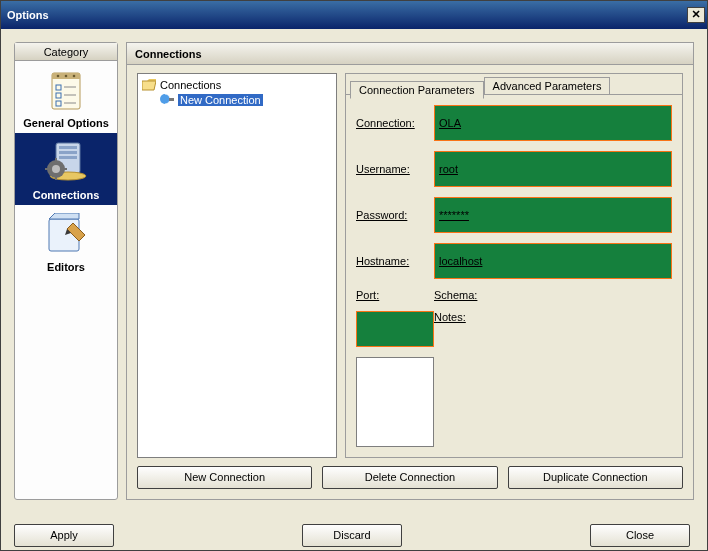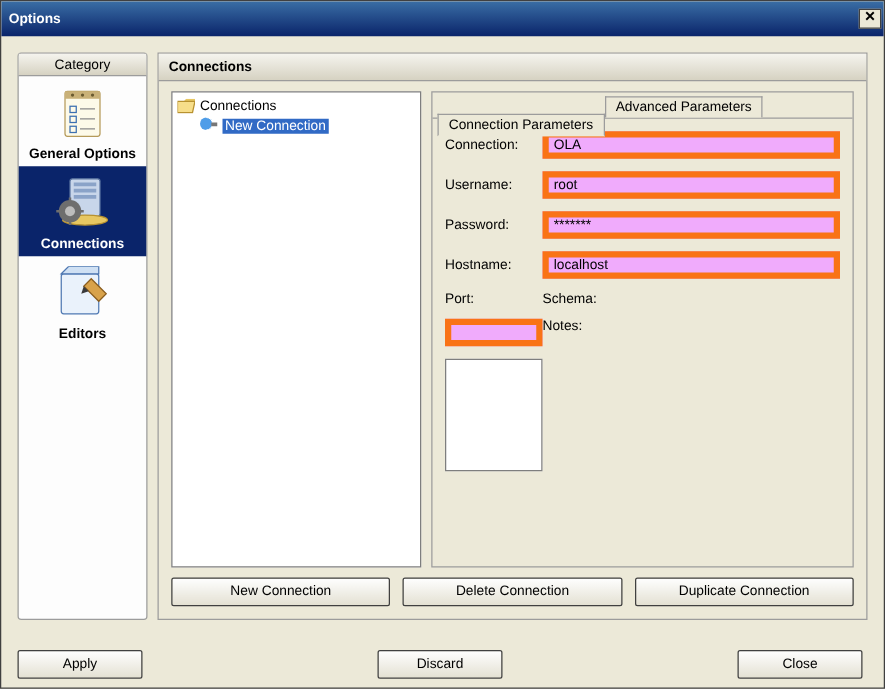--- a/index.html
+++ b/index.html
@@ -137,36 +137,37 @@
   .tab {
     padding: 2px 8px;
     border: 1px solid #9c9c9c;
     border-bottom: none;
     background: #ece9d8;
     position: relative;
     cursor: default;
   }
   .tab.active {
     background: #ece9d8;
-    top: 14px;
+    top: 4px;
     border-bottom: 1px solid #ece9d8;
     margin-bottom: -1px;
   }
   .form-body {
     padding: 10px 10px;
     display: grid;
     grid-template-columns: 78px 1fr;
     row-gap: 10px;
     align-items: center;
+    text-decoration: underline;
   }
   .form-body label { }
   .text-input {
-    border: 5px solid #f97316;
-    background: #f0abfc;
-    height: 22px;
+    border: 1px solid #f97316;
+    background: #15803d;
+    height: 36px;
     padding: 1px 4px;
     font: inherit;
     width: 100%;
   }
   .port-row {
     display: flex;
     align-items: center;
     gap: 10px;
   }
   .port-row .text-input.port { width: 55px; }

